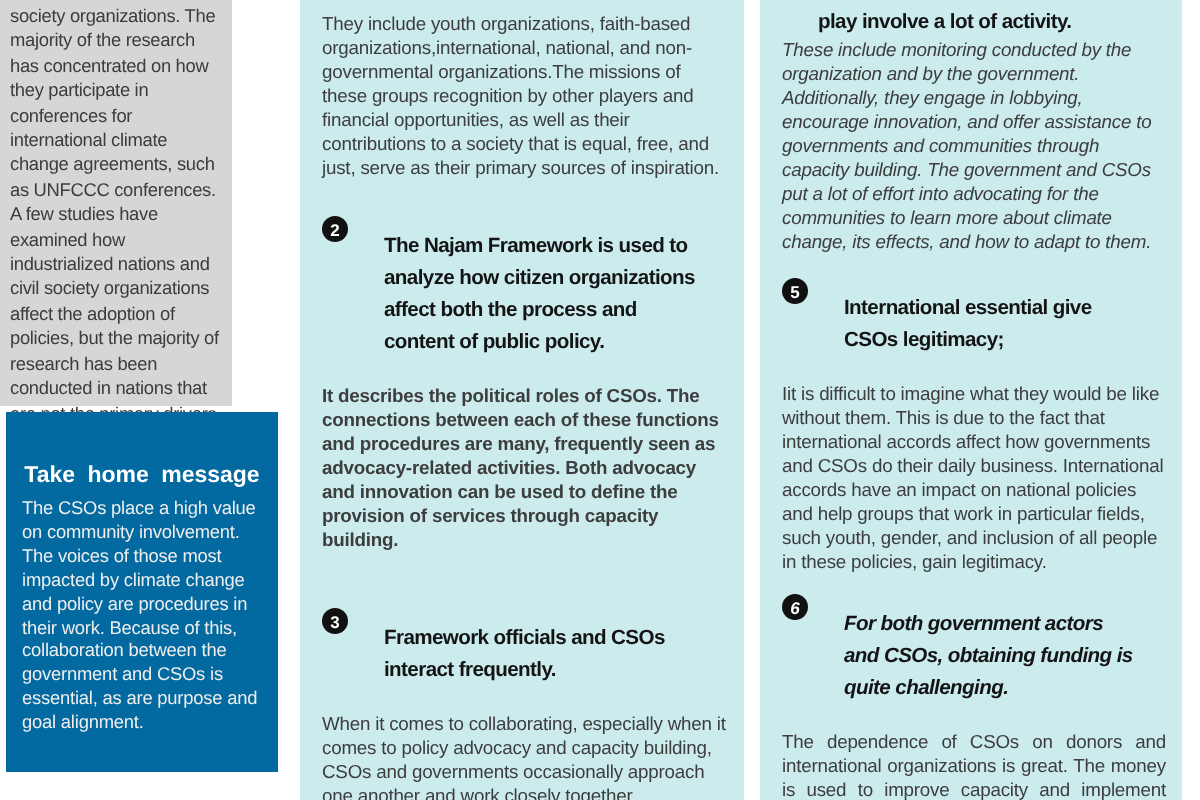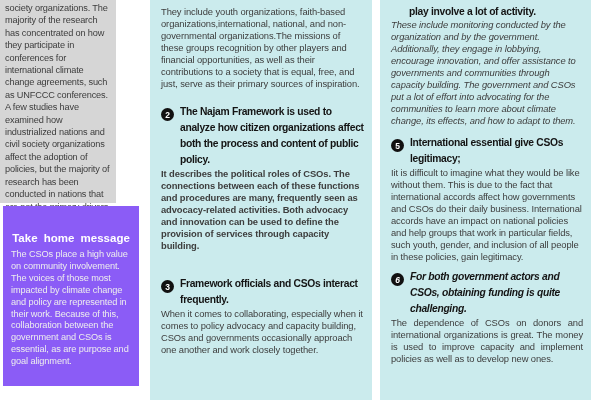--- a/index.html
+++ b/index.html
@@ -13,21 +13,21 @@
   .left-gray{
     left:0;top:0;width:116px;height:203px;background:#d6d6d6;
     padding:2px 3px 0 5px;
   }
   .left-gray p{
     margin:0;font-size:9.2px;line-height:12.4px;color:#3c3c3c;letter-spacing:-0.15px;
   }
 
   
   .black-box{
-    left:3px;top:206px;width:136px;height:180px;background:#8b5cf6;
+    left:3px;top:206px;width:136px;height:180px;background:#0369a1;
     color:#f5f5f5;padding:26px 8px 0 8px;
   }
   .black-box h3{
     margin:0 0 4px 0;font-size:11.5px;line-height:13px;font-weight:bold;
     text-align:center;word-spacing:3px;color:#ffffff;
   }
   .black-box p{
     margin:0;font-size:9.2px;line-height:11.9px;color:#eeeeee;letter-spacing:-0.1px;
   }
 
@@ -43,21 +43,21 @@
   }
   .panel p.justify{text-align:justify;}
 
   .section{display:flex;align-items:flex-start;gap:6px;}
   .badge{
     flex:0 0 auto;width:13px;height:13px;border-radius:50%;
     background:#111111;color:#ffffff;font-size:8.5px;font-weight:bold;
     display:flex;align-items:center;justify-content:center;margin-top:4px;
   }
   .heading{
-    margin:0;font-size:10.3px;line-height:16px;font-weight:bold;color:#141414;
+    margin:12px;font-size:10.3px;line-height:16px;font-weight:bold;color:#141414;
     letter-spacing:-0.3px;
   }
   .heading-cont{
     margin:0 0 0 18px;font-size:10.3px;line-height:15px;font-weight:bold;color:#141414;
     letter-spacing:-0.3px;
   }
 
   .mt6{margin-top:6px;font-style:italic;}
   .mt8{margin-top:8px;}
   .mt12{margin-top:12px;}
@@ -67,21 +67,21 @@
 </style>
 </head>
 <body>
 
 <div class="abs left-gray">
   <p>society organizations. The majority of the research has concentrated on how they participate in conferences for international climate change agreements, such as UNFCCC conferences. A few studies have examined how industrialized nations and civil society organizations affect the adoption of policies, but the majority of research has been conducted in nations that are not the primary drivers of climate change.</p>
 </div>
 
 <div class="abs black-box">
   <h3>Take home message</h3>
-  <p>The CSOs place a high value on community involvement. The voices of those most impacted by climate change and policy are represented in their work. Because of this, collaboration between the government and CSOs is essential, as are purpose and goal alignment.</p>
+  <p>The CSOs place a high value on community involvement. The voices of those most impacted by climate change and policy are procedures in their work. Because of this, collaboration between the government and CSOs is essential, as are purpose and goal alignment.</p>
 </div>
 
 <div class="abs panel panel-mid">
   <p class="body">They include youth organizations, faith-based organizations,international, national, and non-governmental organizations.The missions of these groups recognition by other players and financial opportunities, as well as their contributions to a society that is equal, free, and just, serve as their primary sources of inspiration.</p>
 
   <div class="section mt14">
     <span class="badge">2</span>
     <p class="heading">The Najam Framework is used to analyze how citizen organizations affect both the process and content of public policy.</p>
   </div>
   <p class="body mt16">It describes the political roles of CSOs. The connections between each of these functions and procedures are many, frequently seen as advocacy-related activities. Both advocacy and innovation can be used to define the provision of services through capacity building.</p>

